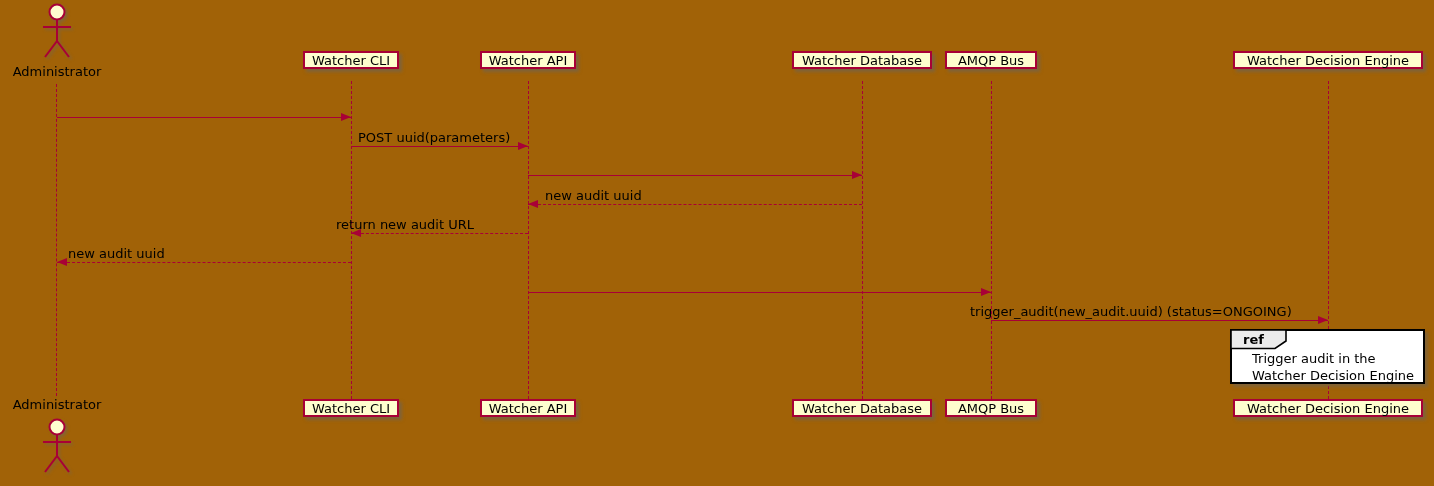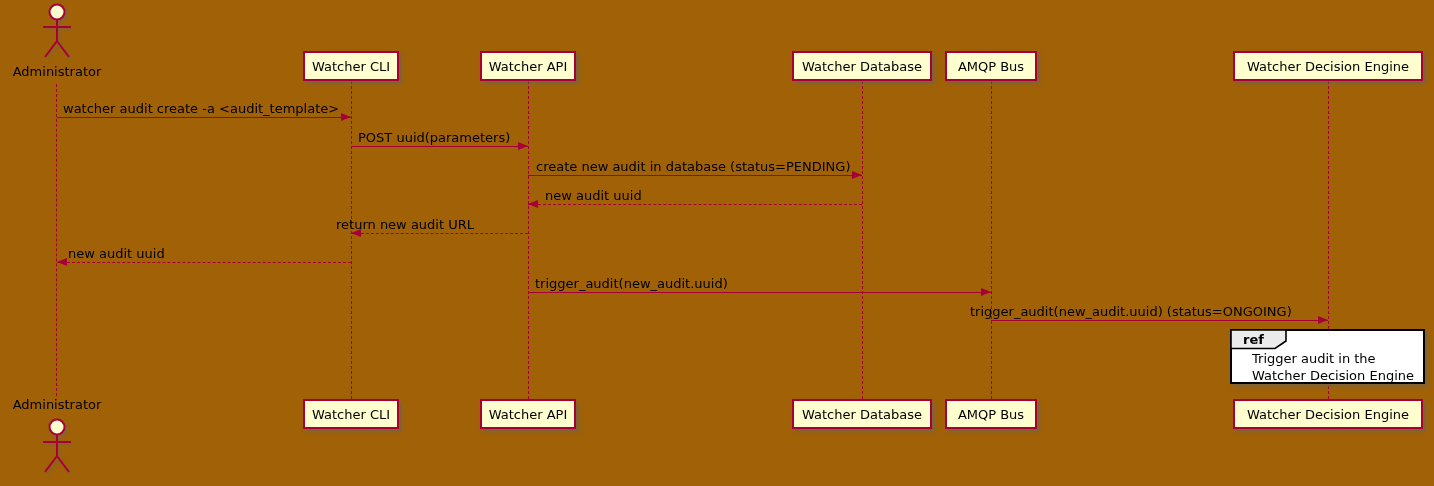--- a/index.html
+++ b/index.html
@@ -18,21 +18,21 @@
     overflow:hidden;
   }
   .lifeline{
     position:absolute;
     width:0;
     border-left:1px dashed var(--red);
     z-index:0;
   }
   .pbox{
     position:absolute;
-    height:30px;
+    height:18px;
     box-sizing:border-box;
     background:var(--fill);
     border:2px solid var(--red);
     box-shadow:3px 3px 3px rgba(100,100,100,0.55);
     display:flex;align-items:center;justify-content:center;
     white-space:nowrap;
     z-index:2;
   }
   .actor-label{
     position:absolute;
@@ -122,45 +122,42 @@
   <div class="pbox" style="left:792px;top:51px;width:140px">
       <span>Watcher Database</span>
     </div>
   <div class="pbox" style="left:945px;top:51px;width:92px">
       <span>AMQP Bus</span>
     </div>
   <div class="pbox" style="left:1233px;top:51px;width:190px">
       <span>Watcher Decision Engine</span>
     </div>
 
-  <div class="msg-label" style="left:63px;top:101px">watcher audit create -a &lt;audit_template&gt;</div>
   <div class="msg-line" style="left:57px;top:117px;width:294px"></div>
   <div class="arr right" style="left:341px;top:113px"></div>
 
   <div class="msg-label" style="left:358px;top:130px">POST uuid(parameters)</div>
   <div class="msg-line" style="left:351px;top:146px;width:177px"></div>
   <div class="arr right" style="left:518px;top:142px"></div>
 
-  <div class="msg-label" style="left:536px;top:159px">create new audit in database (status=PENDING)</div>
   <div class="msg-line" style="left:528px;top:175px;width:334px"></div>
   <div class="arr right" style="left:852px;top:171px"></div>
 
   <div class="msg-label" style="left:545px;top:188px">new audit uuid</div>
   <div class="msg-line dashed" style="left:528px;top:204px;width:334px"></div>
   <div class="arr left" style="left:528px;top:200px"></div>
 
   <div class="msg-label" style="left:336px;top:217px">return new audit URL</div>
   <div class="msg-line dashed" style="left:351px;top:233px;width:177px"></div>
   <div class="arr left" style="left:351px;top:229px"></div>
 
   <div class="msg-label" style="left:68px;top:246px">new audit uuid</div>
   <div class="msg-line dashed" style="left:57px;top:262px;width:294px"></div>
   <div class="arr left" style="left:57px;top:258px"></div>
 
-  <div class="msg-label" style="left:535px;top:276px">trigger_audit(new_audit.uuid)</div>
   <div class="msg-line" style="left:528px;top:292px;width:463px"></div>
   <div class="arr right" style="left:981px;top:288px"></div>
 
   <div class="msg-label" style="left:970px;top:304px">trigger_audit(new_audit.uuid) (status=ONGOING)</div>
   <div class="msg-line" style="left:991px;top:320px;width:337px"></div>
   <div class="arr right" style="left:1318px;top:316px"></div>
 
   <div class="refbox">
     <svg class="ref-tab" width="58" height="21" viewBox="0 0 58 21">
       <path d="M1,1 H56 V12 L45,19.5 H1 Z" fill="#EBEBEB" stroke="#000000" stroke-width="1.6"></path>

